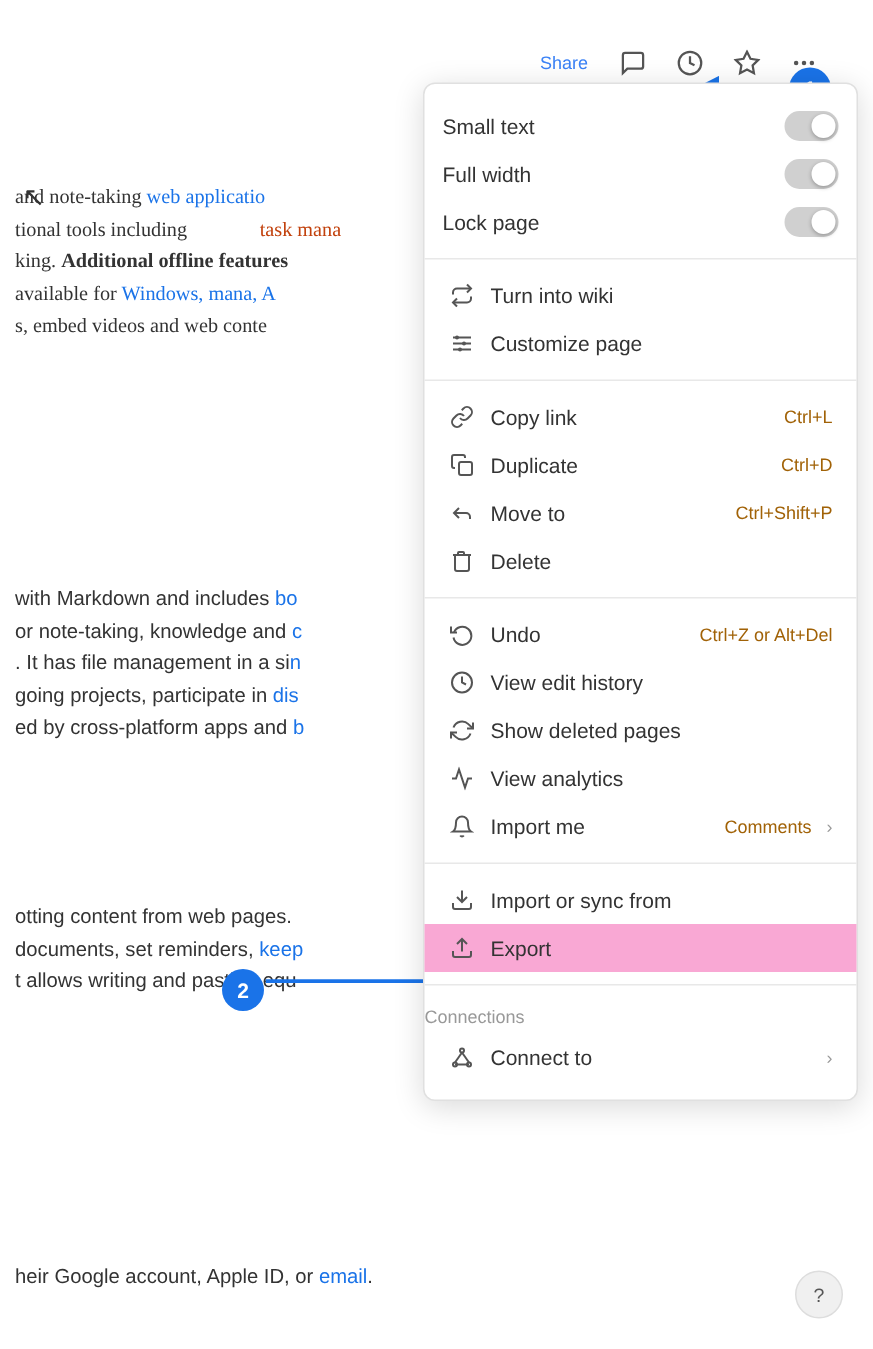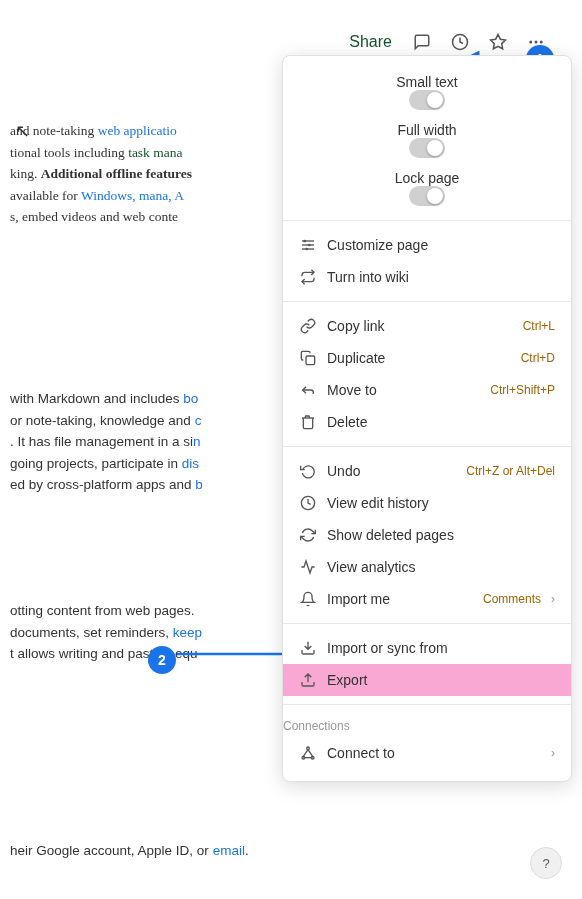--- a/index.html
+++ b/index.html
@@ -34,22 +34,22 @@
       background: none;
       border: none;
       cursor: pointer;
       font-size: 14px;
       color: #555;
       padding: 4px 6px;
       border-radius: 4px;
     }
 
     .share-btn {
-      font-size: 16px;
-      color: #14532d;
+      font-size: 12px;
+      color: #3b82f6;
       font-weight: 500;
     }
 
     .icon-btn {
       width: 28px;
       height: 28px;
       display: flex;
       align-items: center;
       justify-content: center;
       border-radius: 4px;
@@ -63,21 +63,21 @@
       line-height: 1.6;
       font-size: 13.5px;
     }
 
     .text-block-1 { top: 120px; width: 270px; font-family: Liberation Serif, serif; }
     .text-block-2 { top: 388px; width: 270px; }
     .text-block-3 { top: 600px; width: 270px; }
     .text-block-4 { top: 840px; width: 270px; }
 
     .text-blue { color: #1a73e8; }
-    .text-orange { color: #14532d; }
+    .text-orange { color: #c2410c; margin-left: 45px; }
 
     
     .annotation-circle {
       width: 28px;
       height: 28px;
       border-radius: 50%;
       background: #1a73e8;
       color: white;
       font-size: 14px;
       font-weight: bold;
@@ -110,21 +110,20 @@
       height: 1px;
       background: #e8e8e8;
       margin: 4px 0;
     }
 
     .toggle-row {
       display: flex;
       align-items: center;
       justify-content: space-between;
       padding: 6px 12px;
-      flex-direction: column;
     }
 
     .toggle-label {
       font-size: 14px;
       color: #333;
     }
 
     .toggle {
       width: 36px;
       height: 20px;
@@ -323,41 +322,41 @@
       <div class="toggle"></div>
     </div>
   </div>
 
   <div class="menu-divider"></div>
 
   <div class="menu-section">
     <div class="menu-item">
       <div class="menu-item-icon">
         <svg width="16" height="16" viewBox="0 0 24 24" fill="none" stroke="currentColor" stroke-width="2">
+          <polyline points="17 1 21 5 17 9"></polyline>
+            <path d="M3 11V9a4 4 0 0 1 4-4h14"></path>
+            <polyline points="7 23 3 19 7 15"></polyline>
+            <path d="M21 13v2a4 4 0 0 1-4 4H3"></path>
+        </svg>
+      </div>
+      <span class="menu-item-label">Turn into wiki</span>
+    </div>
+    <div class="menu-item">
+      <div class="menu-item-icon">
+        <svg width="16" height="16" viewBox="0 0 24 24" fill="none" stroke="currentColor" stroke-width="2">
           <line x1="3" y1="6" x2="21" y2="6"></line>
             <line x1="3" y1="12" x2="21" y2="12"></line>
             <line x1="3" y1="18" x2="21" y2="18"></line>
           <circle cx="7" cy="6" r="1" fill="currentColor"></circle>
             <circle cx="14" cy="12" r="1" fill="currentColor"></circle>
             <circle cx="10" cy="18" r="1" fill="currentColor"></circle>
         </svg>
       </div>
       <span class="menu-item-label">Customize page</span>
     </div>
-    <div class="menu-item">
-      <div class="menu-item-icon">
-        <svg width="16" height="16" viewBox="0 0 24 24" fill="none" stroke="currentColor" stroke-width="2">
-          <polyline points="17 1 21 5 17 9"></polyline>
-            <path d="M3 11V9a4 4 0 0 1 4-4h14"></path>
-            <polyline points="7 23 3 19 7 15"></polyline>
-            <path d="M21 13v2a4 4 0 0 1-4 4H3"></path>
-        </svg>
-      </div>
-      <span class="menu-item-label">Turn into wiki</span>
-    </div>
   </div>
 
   <div class="menu-divider"></div>
 
   <div class="menu-section">
     <div class="menu-item">
       <div class="menu-item-icon">
         <svg width="16" height="16" viewBox="0 0 24 24" fill="none" stroke="currentColor" stroke-width="2">
           <path d="M10 13a5 5 0 0 0 7.54.54l3-3a5 5 0 0 0-7.07-7.07l-1.72 1.71"></path>
           <path d="M14 11a5 5 0 0 0-7.54-.54l-3 3a5 5 0 0 0 7.07 7.07l1.71-1.71"></path>

